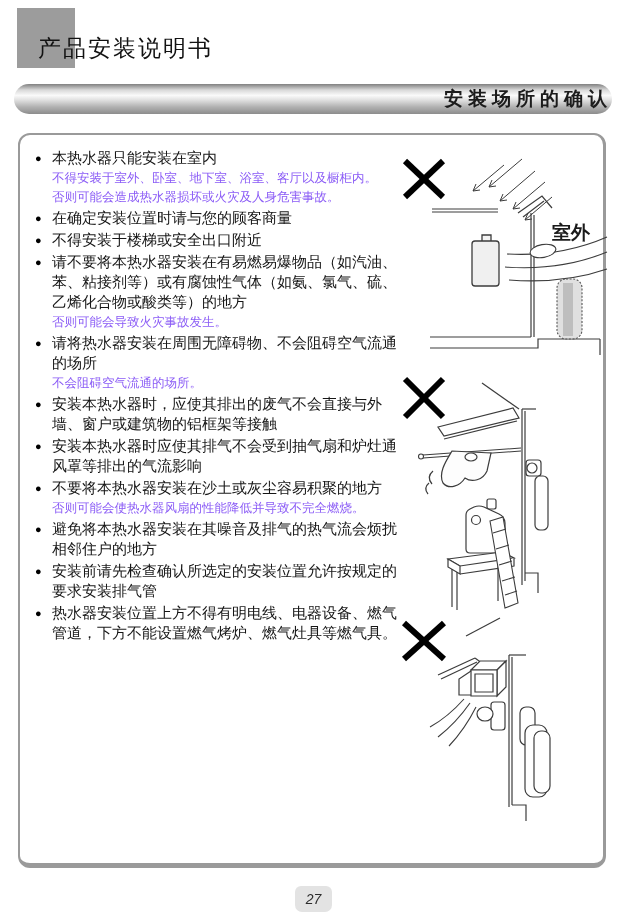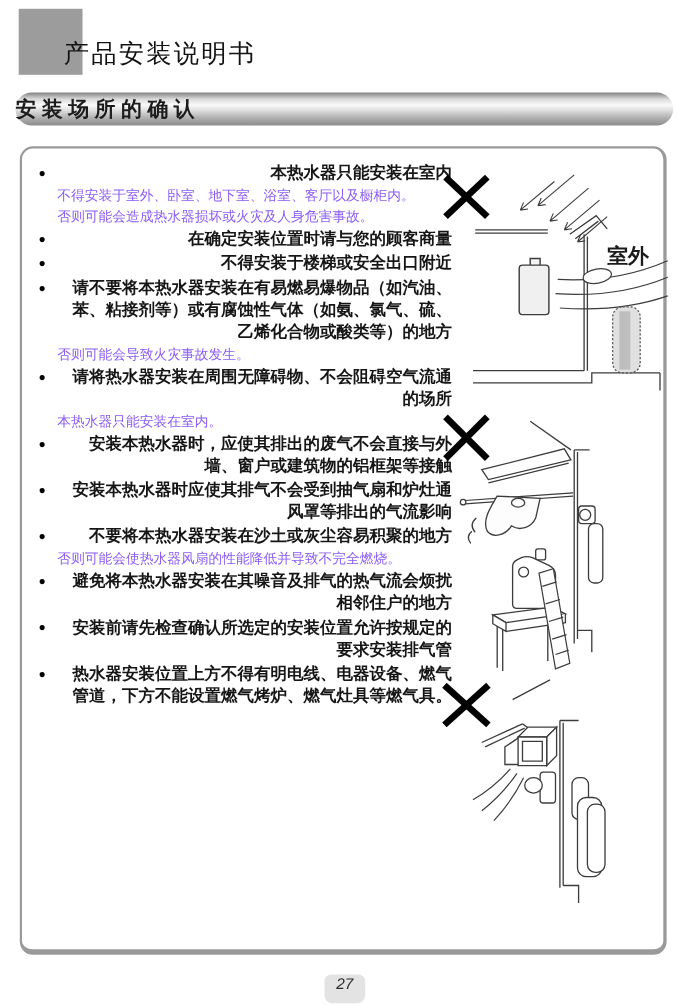--- a/index.html
+++ b/index.html
@@ -1,42 +1,42 @@
 <!DOCTYPE html>
 <html><head>
 <meta charset="utf-8">
 <style>
   html,body{margin:0;padding:0;background:#fff;}
   body{font-family:"Liberation Sans",sans-serif;}
   .page{position:relative;width:626px;height:914px;background:#fff;overflow:hidden;}
 
   .corner-square{position:absolute;left:17px;top:8px;width:58px;height:60px;background:#9c9c9c;}
-  .doc-title{position:absolute;left:38px;top:33px;font-size:23px;letter-spacing:2px;color:#121212;font-weight:500;margin-left:20px;}
+  .doc-title{position:absolute;left:38px;top:33px;font-size:23px;letter-spacing:2px;color:#121212;font-weight:500;}
 
   .banner{position:absolute;left:14px;top:84px;width:598px;height:30px;border-radius:15px;
     background:linear-gradient(180deg,#808080 0%,#d9d9d9 20%,#fafafa 38%,#e3e3e3 52%,#b2b2b2 76%,#8c8c8c 100%);
-    display:flex;align-items:center;justify-content:flex-start;}
+    display:flex;align-items:center;justify-content:flex-end;}
   .banner-text{font-size:19px;font-weight:bold;letter-spacing:5px;color:#1c1c1c;}
 
   .main-box{position:absolute;left:18px;top:133px;width:583px;height:728px;background:#fff;
     border:2px solid #9a9a9a;border-right:3px solid #9a9a9a;border-bottom:5px solid #9a9a9a;border-radius:12px;}
 
   .items{position:absolute;left:15px;top:13px;width:376px;}
   .item{display:flex;margin-bottom:2px;}
   .bullet{flex:none;width:17px;font-size:11px;line-height:20px;color:#000;}
   .item-body{flex:1;min-width:0;}
-  .heading{font-size:15px;font-weight:bold;line-height:20px;color:#161616;text-align:right;}
+  .heading{font-size:15px;font-weight:normal;line-height:20px;color:#161616;}
   .note{font-size:12.5px;line-height:18px;color:#8b5cf6;margin-top:1px;}
 
   .illus{position:absolute;left:366px;}
   #illus1{top:16px;} #illus2{top:238px;} #illus3{top:480px;}
   .illus path,.illus line,.illus rect,.illus ellipse,.illus circle{vector-effect:non-scaling-stroke;}
 
   .page-badge{position:absolute;left:295px;top:886px;width:37px;height:26px;background:#e3e3e3;
-    border-radius:6px 6px 7px 7px;display:flex;justify-content:center;
+    border-radius:6px 6px 7px 7px;display:flex;align-items:center;justify-content:center;
     font-size:14px;font-style:italic;color:#2c2c2c;}
 </style>
 </head>
 <body>
 
 <div class="page">
 
   <div class="corner-square"></div>
   <div class="doc-title">产品安装说明书</div>
 
@@ -76,21 +76,21 @@
         <div class="item-body">
           <div class="heading">请不要将本热水器安装在有易燃易爆物品（如汽油、苯、粘接剂等）或有腐蚀性气体（如氨、氯气、硫、乙烯化合物或酸类等）的地方</div>
           <div class="note">否则可能会导致火灾事故发生。</div>
         </div>
       </div>
 
       <div class="item">
         <span class="bullet">●</span>
         <div class="item-body">
           <div class="heading">请将热水器安装在周围无障碍物、不会阻碍空气流通的场所</div>
-          <div class="note">本热水器只能安装在室内。</div>
+          <div class="note">不会阻碍空气流通的场所。</div>
         </div>
       </div>
 
       <div class="item">
         <span class="bullet">●</span>
         <div class="item-body">
           <div class="heading">安装本热水器时，应使其排出的废气不会直接与外墙、窗户或建筑物的铝框架等接触</div>
         </div>
       </div>
 

